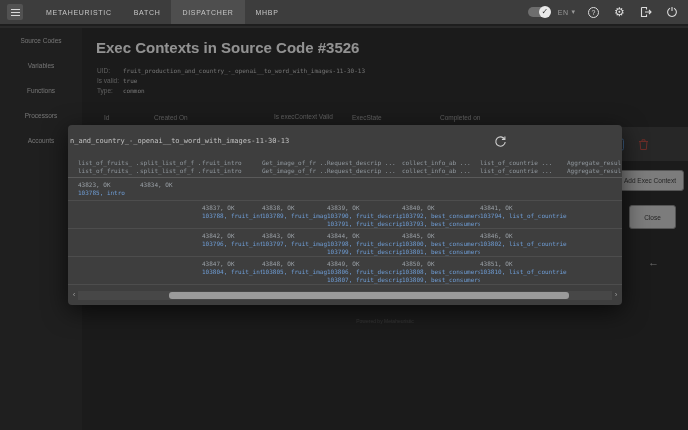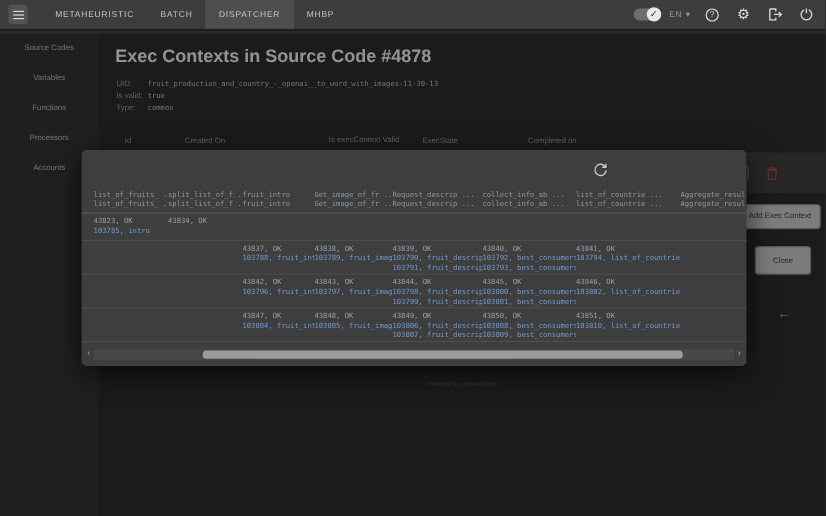--- a/index.html
+++ b/index.html
@@ -132,21 +132,21 @@
 
   <div class="sidebar">
     <div class="side-item">Source Codes</div>
     <div class="side-item">Variables</div>
     <div class="side-item">Functions</div>
     <div class="side-item">Processors</div>
     <div class="side-item">Accounts</div>
   </div>
 
   <div class="main">
-    <div class="page-title">Exec Contexts in Source Code #4878</div>
+    <div class="page-title">Exec Contexts in Source Code #3526</div>
 
     <div class="info">
       <div class="info-row">
         <span class="info-label">UID:</span>
         <span class="info-value">fruit_production_and_country_-_openai__to_word_with_images-11-30-13</span>
       </div>
       <div class="info-row">
         <span class="info-label">Is valid:</span>
         <span class="info-value">true</span>
       </div>
@@ -184,20 +184,21 @@
 
     <div class="btn-light btn-add">Add Exec Context</div>
     <div class="btn-light btn-close">Close</div>
     <div class="back-arrow">←</div>
     <div class="footer">Powered by Metaheuristic</div>
   </div>
 
   <div class="backdrop"></div>
 
   <div class="modal">
+    <div class="modal-title">n_and_country_-_openai__to_word_with_images-11-30-13</div>
     <div class="refresh-btn">
       <svg width="13" height="13" viewBox="0 0 13 13">
           <path d="M10.6 4.2A4.7 4.7 0 1 0 11.2 7" fill="none" stroke="#cfcfcf" stroke-width="1.1"></path>
           <path d="M10.9 1.4v3h-3" fill="none" stroke="#cfcfcf" stroke-width="1.1"></path>
         </svg>
     </div>
 
     <div class="mgrid" id="mgrid">
         <div class="mrow head">
           <div class="cell" style="grid-column: 1;">

